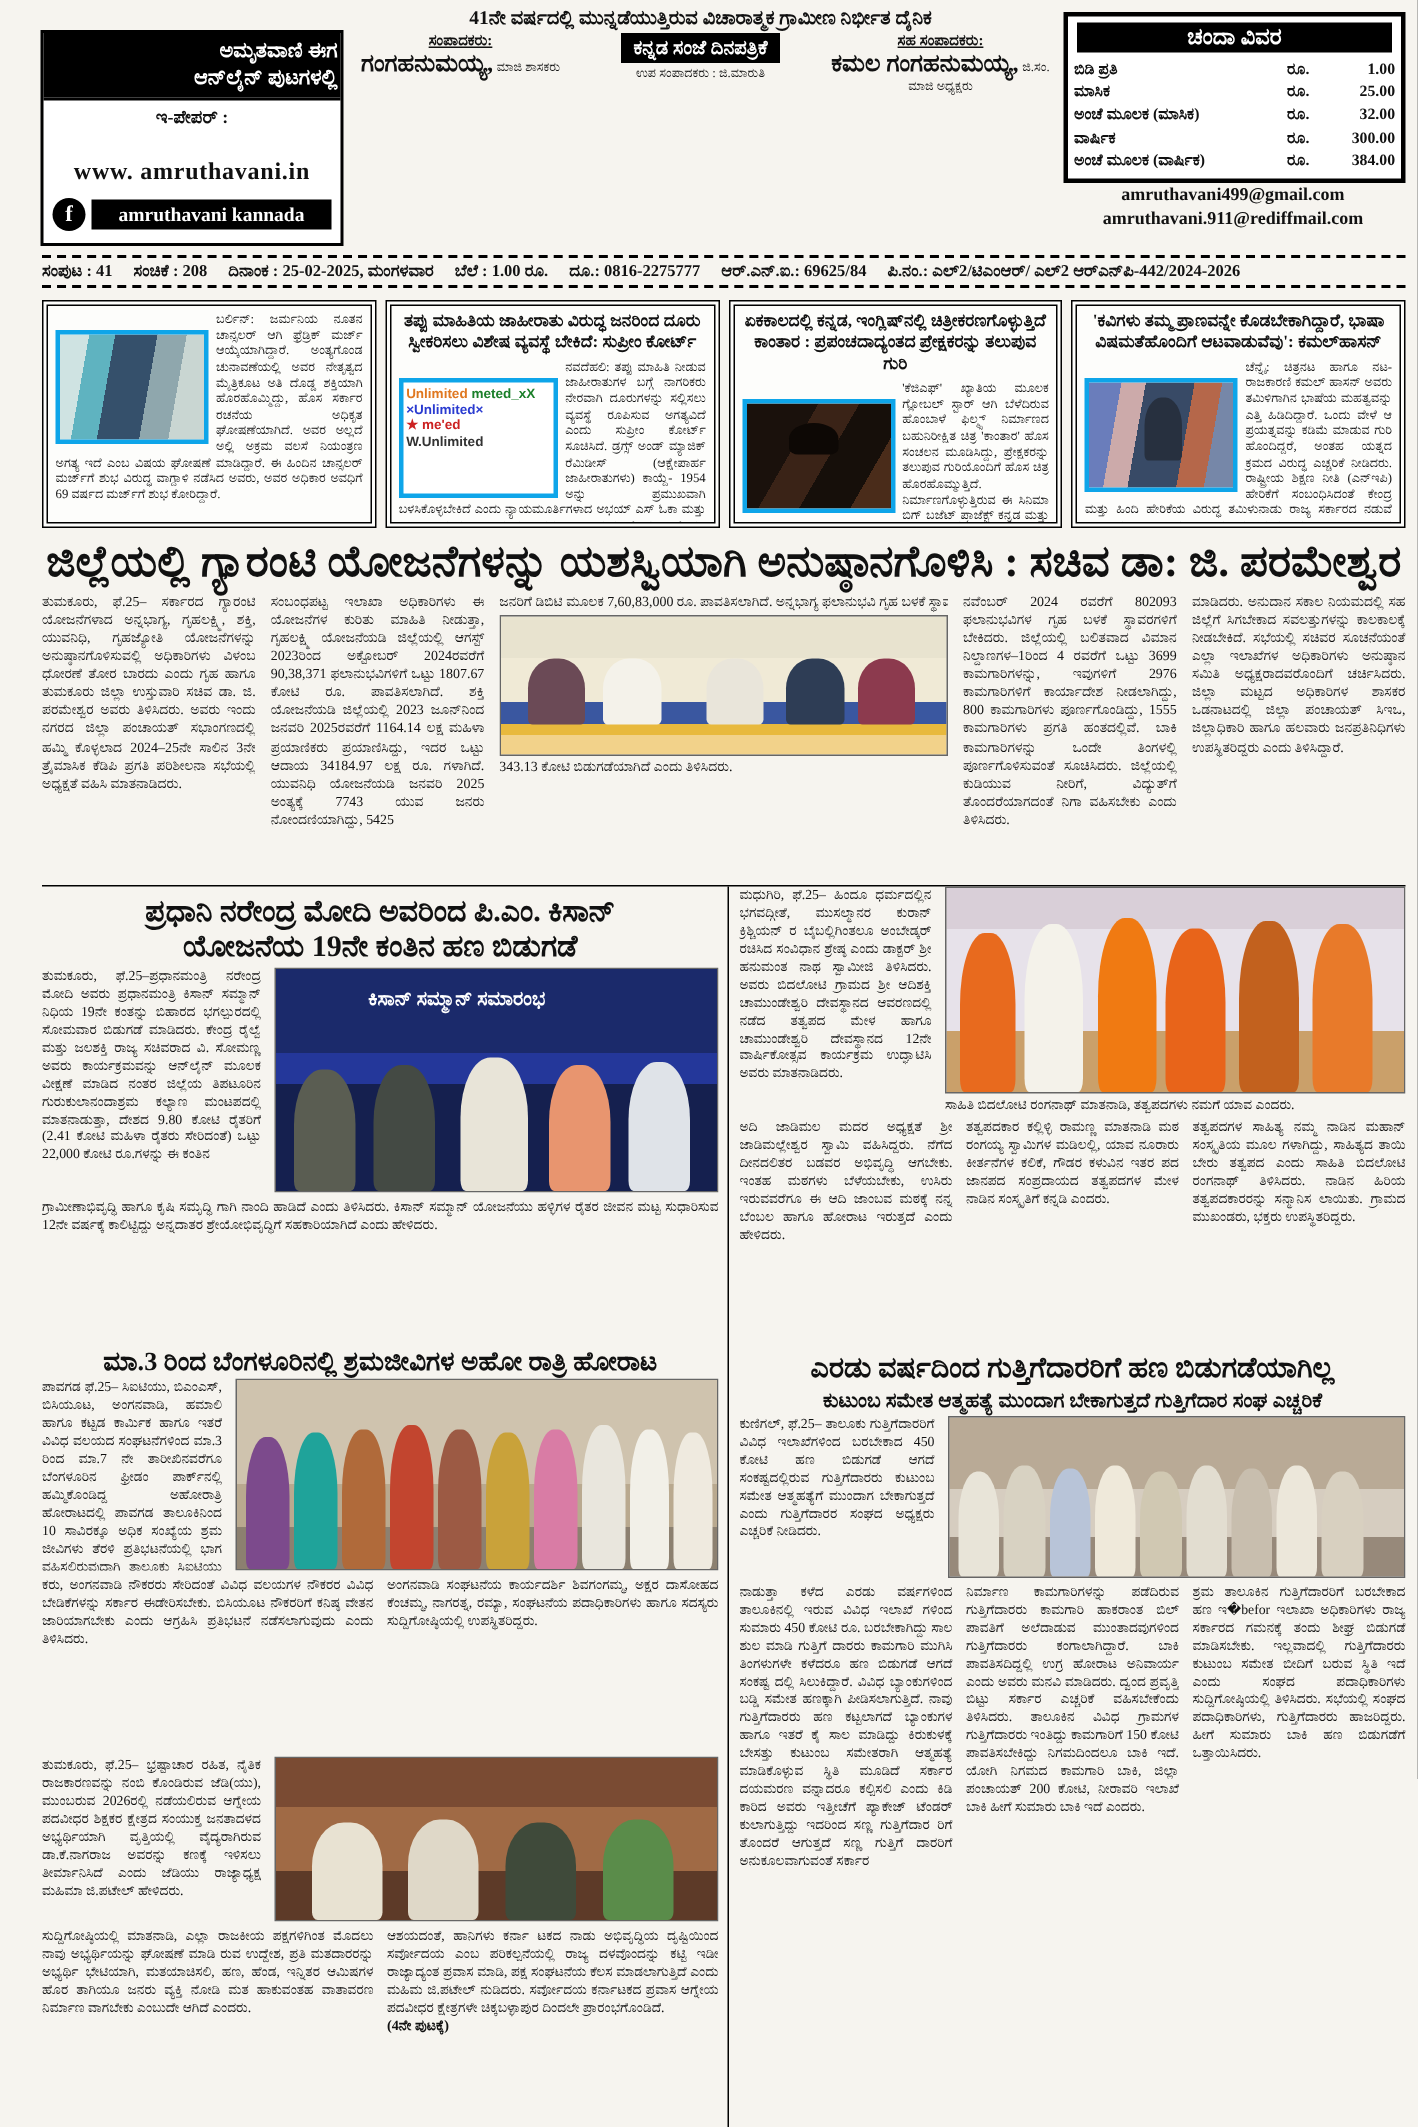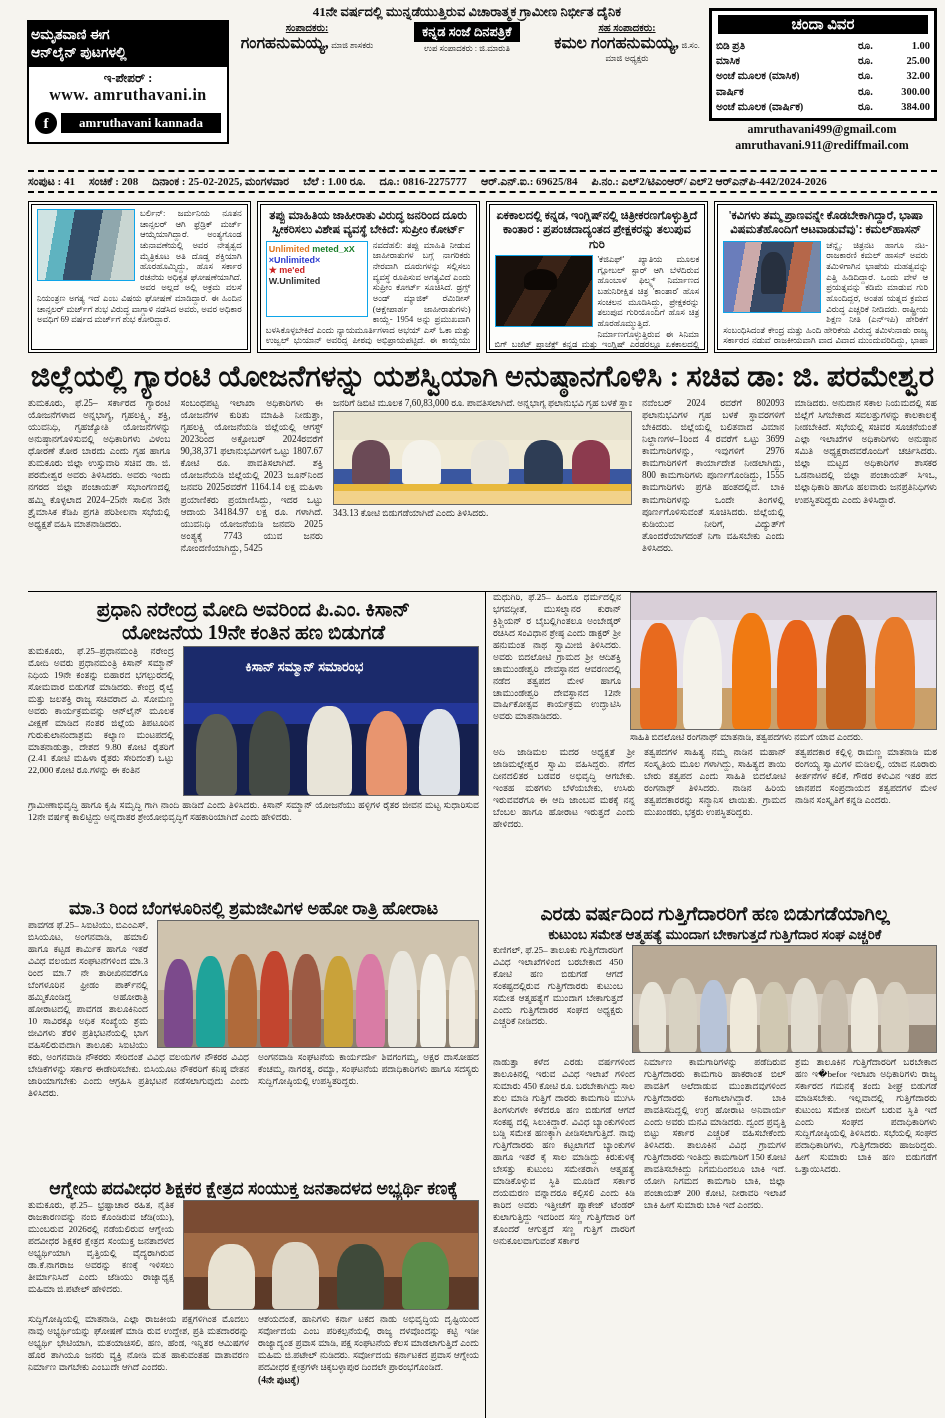--- a/index.html
+++ b/index.html
@@ -3,24 +3,24 @@
 <meta charset="utf-8">
 <style>
   html,body{margin:0;padding:0;background:#888;}
   .page{position:relative;width:945px;height:1418px;margin:0 auto;background:#f6f4ef;
         font-family:"Liberation Serif","DejaVu Serif",serif;color:#111;overflow:hidden;
         padding:0 0 6px 0;box-sizing:border-box;}
 
   
   .masthead{position:relative;height:168px;}
   .online-box{position:absolute;left:27px;top:20px;width:198px;border:2px solid #000;background:#fff;}
-  .online-head{background:#000;color:#fff;text-align:left;font-weight:bold;font-size:14px;line-height:1.25;padding:4px 2px;}
+  .online-head{background:#000;color:#fff;text-align:right;font-weight:bold;font-size:14px;line-height:1.25;padding:4px 2px;}
   .online-body{border-top:2px solid #000;text-align:center;padding:4px 2px 6px;}
   .epaper{font-size:12px;font-weight:bold;}
-  .website{font-size:16px;font-weight:bold;font-family:"Liberation Serif",serif;letter-spacing:.5px;}
+  .website{font-size:16px;font-weight:bold;font-family:"Liberation Serif",serif;letter-spacing:.5px;margin-top:20px;}
   .fb-row{display:flex;align-items:center;gap:4px;margin:8px 4px 2px;}
   .fb-circle{width:22px;height:22px;border-radius:50%;background:#000;color:#fff;font-weight:bold;
              font-family:"Liberation Serif",serif;font-size:15px;display:flex;align-items:center;justify-content:center;}
   .fb-handle{background:#000;color:#fff;font-weight:bold;font-size:13px;padding:2px 6px;flex:1;text-align:center;}
   .center-head{position:absolute;left:232px;top:0;width:470px;text-align:center;}
   .tagline{font-size:13px;font-weight:bold;padding-top:4px;}
   .paper-title{font-size:74px;font-weight:bold;color:#2323dd;line-height:1.0;margin-top:2px;
                text-shadow:3px 3px 0 #bbb, 1px 1px 0 #000;font-family:"Liberation Serif",serif;letter-spacing:2px;}
   .editor-row{display:flex;justify-content:space-between;align-items:flex-start;margin-top:2px;}
   .ed-block{font-size:10px;text-align:center;width:150px;}
@@ -39,21 +39,21 @@
 
   
   .infoline{border-top:2px dashed #000;border-bottom:2px dashed #000;margin:2px 8px 0 28px;
             padding:3px 0;display:flex;gap:14px;font-size:11px;font-weight:bold;white-space:nowrap;overflow:hidden;}
 
   
   .topboxes{display:flex;gap:6px;margin:8px 8px 0 28px;}
   .tbox{flex:1;border:4px double #000;background:#fdfdfb;padding:3px 5px;height:152px;overflow:hidden;box-sizing:border-box;}
   .tbox h3{margin:0 0 3px;font-size:11.5px;line-height:1.25;text-align:center;font-weight:bold;}
   .tbox .tb-body{font-size:8.5px;line-height:1.25;text-align:justify;}
-  .tb-img{float:left;width:96px;height:70px;margin:1px 5px 2px 0;border:1px solid #0ea5e9;position:relative;overflow:hidden;}
+  .tb-img{float:left;width:96px;height:70px;margin:13px 5px 2px 0;border:3px solid #0ea5e9;position:relative;overflow:hidden;}
   .ph-podium{background:linear-gradient(100deg,#cfe3e2 0 18%,#5fb3c0 18% 34%,#35506b 34% 60%,#8fa7ad 60% 78%,#c9d6d2 78%);}
   .ph-cloud{background:#fff;font-family:"Liberation Sans",sans-serif;font-weight:bold;font-size:9px;line-height:1.2;padding:2px;}
   .ph-cloud .w1{color:#e07820;} .ph-cloud .w2{color:#1b7f2a;} .ph-cloud .w3{color:#2a3bd0;}
   .ph-cloud .w4{color:#c22;} .ph-cloud .w5{color:#333;}
   .ph-dark{background:linear-gradient(120deg,#1a110c 0 35%,#3a2317 35% 55%,#160f0a 55% 80%,#4a2c1a 80%);}
   .ph-dark::after{content:"";position:absolute;left:30%;top:18%;width:34%;height:30%;background:#0d0805;border-radius:50% 50% 20% 20%;}
   .ph-crowd{background:linear-gradient(100deg,#6a7dbb 0 20%,#caa 20% 35%,#384a66 35% 65%,#b5674a 65% 82%,#7687a8 82%);}
   .ph-crowd::after{content:"";position:absolute;left:38%;top:15%;width:26%;height:60%;background:#27303f;border-radius:45% 45% 10% 10%;}
 
   
@@ -293,21 +293,20 @@
             <span class="person" style="left:91%;bottom:0;width:8%;height:72%;background:#efeadf;"></span>
           </div>
         </div>
         <div class="cols3 ma3-cols">
           <div class="col">ಕರು, ಅಂಗನವಾಡಿ ನೌಕರರು ಸೇರಿದಂತೆ ವಿವಿಧ ವಲಯಗಳ ನೌಕರರ ವಿವಿಧ ಬೇಡಿಕೆಗಳನ್ನು ಸರ್ಕಾರ ಈಡೇರಿಸಬೇಕು. ಬಿಸಿಯೂಟ ನೌಕರರಿಗೆ ಕನಿಷ್ಠ ವೇತನ ಜಾರಿಯಾಗಬೇಕು ಎಂದು ಆಗ್ರಹಿಸಿ ಪ್ರತಿಭಟನೆ ನಡೆಸಲಾಗುವುದು ಎಂದು ತಿಳಿಸಿದರು.</div>
           <div class="col">ಅಂಗನವಾಡಿ ಸಂಘಟನೆಯ ಕಾರ್ಯದರ್ಶಿ ಶಿವಗಂಗಮ್ಮ, ಅಕ್ಷರ ದಾಸೋಹದ ಕೆಂಚಮ್ಮ, ನಾಗರತ್ನ, ರಮ್ಯಾ, ಸಂಘಟನೆಯ ಪದಾಧಿಕಾರಿಗಳು ಹಾಗೂ ಸದಸ್ಯರು ಸುದ್ದಿಗೋಷ್ಠಿಯಲ್ಲಿ ಉಪಸ್ಥಿತರಿದ್ದರು.</div>
         </div>
       </div>
 
       <div class="art">
-        <h2 class="hl-17">ಆಗ್ನೇಯ ಪದವೀಧರ ಶಿಕ್ಷಕರ ಕ್ಷೇತ್ರದ ಸಂಯುಕ್ತ ಜನತಾದಳದ ಅಭ್ಯರ್ಥಿ ಕಣಕ್ಕೆ</h2>
         <div class="agn-flex">
           <div class="col agn-left">ತುಮಕೂರು, ಫೆ.25– ಭ್ರಷ್ಟಾಚಾರ ರಹಿತ, ನೈತಿಕ ರಾಜಕಾರಣವನ್ನು ನಂಬಿ ಕೊಂಡಿರುವ ಜೆಡಿ(ಯು), ಮುಂಬರುವ 2026ರಲ್ಲಿ ನಡೆಯಲಿರುವ ಆಗ್ನೇಯ ಪದವೀಧರ ಶಿಕ್ಷಕರ ಕ್ಷೇತ್ರದ ಸಂಯುಕ್ತ ಜನತಾದಳದ ಅಭ್ಯರ್ಥಿಯಾಗಿ ವೃತ್ತಿಯಲ್ಲಿ ವೈದ್ಯರಾಗಿರುವ ಡಾ.ಕೆ.ನಾಗರಾಜ ಅವರನ್ನು ಕಣಕ್ಕೆ ಇಳಿಸಲು ತೀರ್ಮಾನಿಸಿದೆ ಎಂದು ಜೆಡಿಯು ರಾಜ್ಯಾಧ್ಯಕ್ಷ ಮಹಿಮಾ ಜಿ.ಪಟೇಲ್ ಹೇಳಿದರು.</div>
           <div class="photo agn-photo">
             <span class="person" style="left:8%;bottom:0;width:16%;height:60%;background:#e8e2d2;"></span>
             <span class="person" style="left:30%;bottom:0;width:16%;height:62%;background:#dfd8c8;"></span>
             <span class="person" style="left:52%;bottom:0;width:16%;height:60%;background:#3f4a3a;"></span>
             <span class="person" style="left:74%;bottom:0;width:16%;height:62%;background:#5a8c4a;"></span>
           </div>
         </div>
         <div class="cols3 agn-cols">
@@ -332,22 +331,22 @@
               <span class="person" style="left:33%;bottom:0;width:13%;height:85%;background:#f07a12;"></span>
               <span class="person" style="left:48%;bottom:0;width:13%;height:80%;background:#e8641a;"></span>
               <span class="person" style="left:64%;bottom:0;width:13%;height:84%;background:#c2611e;"></span>
               <span class="person" style="left:80%;bottom:0;width:13%;height:82%;background:#e87a2a;"></span>
             </div>
             <div class="caption">ಸಾಹಿತಿ ಬಿದಲೋಟಿ ರಂಗನಾಥ್ ಮಾತನಾಡಿ, ತತ್ವಪದಗಳು ನಮಗೆ ಯಾವ ಎಂದರು.</div>
           </div>
         </div>
         <div class="cols3 sah-cols">
           <div class="col">ಅದಿ ಜಾಡಿಮಲ ಮದರ ಅಧ್ಯಕ್ಷತೆ ಶ್ರೀ ಜಾಡಿಮಲ್ಲೇಶ್ವರ ಸ್ವಾಮಿ ವಹಿಸಿದ್ದರು. ನೆಗೆದ ದೀನದಲಿತರ ಬಡವರ ಅಭಿವೃದ್ಧಿ ಆಗಬೇಕು. ಇಂತಹ ಮಠಗಳು ಬೆಳೆಯಬೇಕು, ಉಸಿರು ಇರುವವರೆಗೂ ಈ ಆದಿ ಜಾಂಬವ ಮಠಕ್ಕೆ ನನ್ನ ಬೆಂಬಲ ಹಾಗೂ ಹೋರಾಟ ಇರುತ್ತದೆ ಎಂದು ಹೇಳಿದರು.</div>
+          <div class="col">ತತ್ವಪದಕಾರ ಕಲ್ಲಿಳ್ಳಿ ರಾಮಣ್ಣ ಮಾತನಾಡಿ ಮಠ ರಂಗಯ್ಯ ಸ್ವಾಮಿಗಳ ಮಡಿಲಲ್ಲಿ, ಯಾವ ನೂರಾರು ಕೀರ್ತನೆಗಳ ಕಲಿಕೆ, ಗೌಡರ ಕಳುವಿನ ಇತರ ಪದ ಜಾನಪದ ಸಂಪ್ರದಾಯದ ತತ್ವಪದಗಳ ಮೇಳ ನಾಡಿನ ಸಂಸ್ಕೃತಿಗೆ ಕನ್ನಡಿ ಎಂದರು.</div>
           <div class="col">ತತ್ವಪದಗಳ ಸಾಹಿತ್ಯ ನಮ್ಮ ನಾಡಿನ ಮಹಾನ್ ಸಂಸ್ಕೃತಿಯ ಮೂಲ ಗಳಾಗಿದ್ದು, ಸಾಹಿತ್ಯದ ತಾಯಿ ಬೇರು ತತ್ವಪದ ಎಂದು ಸಾಹಿತಿ ಬಿದಲೋಟಿ ರಂಗನಾಥ್ ತಿಳಿಸಿದರು. ನಾಡಿನ ಹಿರಿಯ ತತ್ವಪದಕಾರರನ್ನು ಸನ್ಮಾನಿಸ ಲಾಯಿತು. ಗ್ರಾಮದ ಮುಖಂಡರು, ಭಕ್ತರು ಉಪಸ್ಥಿತರಿದ್ದರು.</div>
-          <div class="col">ತತ್ವಪದಕಾರ ಕಲ್ಲಿಳ್ಳಿ ರಾಮಣ್ಣ ಮಾತನಾಡಿ ಮಠ ರಂಗಯ್ಯ ಸ್ವಾಮಿಗಳ ಮಡಿಲಲ್ಲಿ, ಯಾವ ನೂರಾರು ಕೀರ್ತನೆಗಳ ಕಲಿಕೆ, ಗೌಡರ ಕಳುವಿನ ಇತರ ಪದ ಜಾನಪದ ಸಂಪ್ರದಾಯದ ತತ್ವಪದಗಳ ಮೇಳ ನಾಡಿನ ಸಂಸ್ಕೃತಿಗೆ ಕನ್ನಡಿ ಎಂದರು.</div>
         </div>
       </div>
 
       <div class="art">
         <h2 class="hl-19">ಎರಡು ವರ್ಷದಿಂದ ಗುತ್ತಿಗೆದಾರರಿಗೆ ಹಣ ಬಿಡುಗಡೆಯಾಗಿಲ್ಲ</h2>
         <div class="subhead">ಕುಟುಂಬ ಸಮೇತ ಆತ್ಮಹತ್ಯೆ ಮುಂದಾಗ ಬೇಕಾಗುತ್ತದೆ ಗುತ್ತಿಗೆದಾರ ಸಂಘ ಎಚ್ಚರಿಕೆ</div>
         <div class="era-flex">
           <div class="col era-left">ಕುಣಿಗಲ್, ಫೆ.25– ತಾಲೂಕು ಗುತ್ತಿಗೆದಾರರಿಗೆ ವಿವಿಧ ಇಲಾಖೆಗಳಿಂದ ಬರಬೇಕಾದ 450 ಕೋಟಿ ಹಣ ಬಿಡುಗಡೆ ಆಗದೆ ಸಂಕಷ್ಟದಲ್ಲಿರುವ ಗುತ್ತಿಗೆದಾರರು ಕುಟುಂಬ ಸಮೇತ ಆತ್ಮಹತ್ಯೆಗೆ ಮುಂದಾಗ ಬೇಕಾಗುತ್ತದೆ ಎಂದು ಗುತ್ತಿಗೆದಾರರ ಸಂಘದ ಅಧ್ಯಕ್ಷರು ಎಚ್ಚರಿಕೆ ನೀಡಿದರು.</div>
           <div class="photo era-photo">
             <span class="person" style="left:2%;bottom:0;width:9%;height:66%;background:#e8e4d8;"></span>

